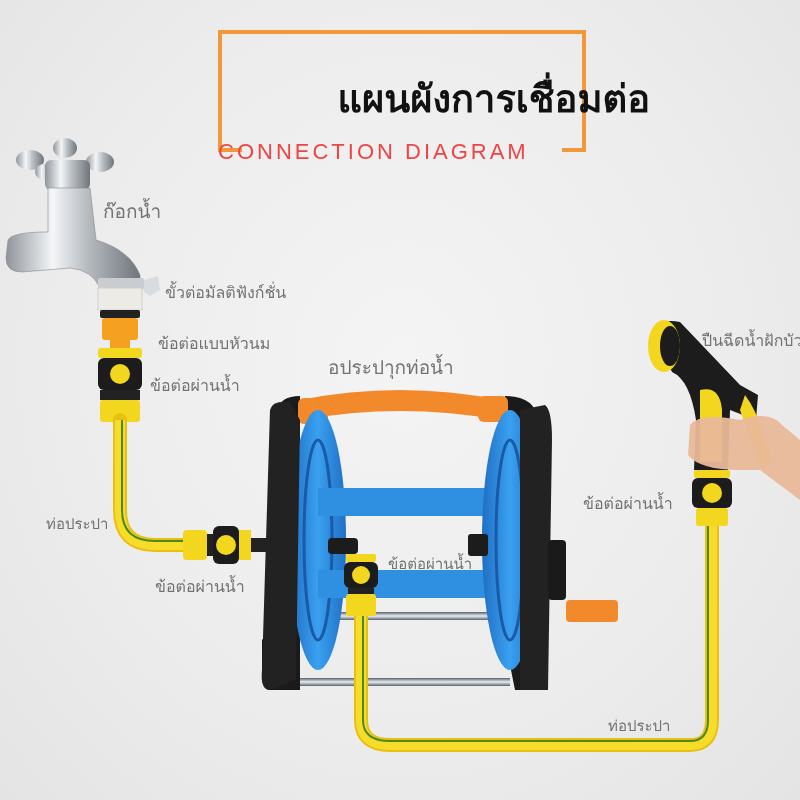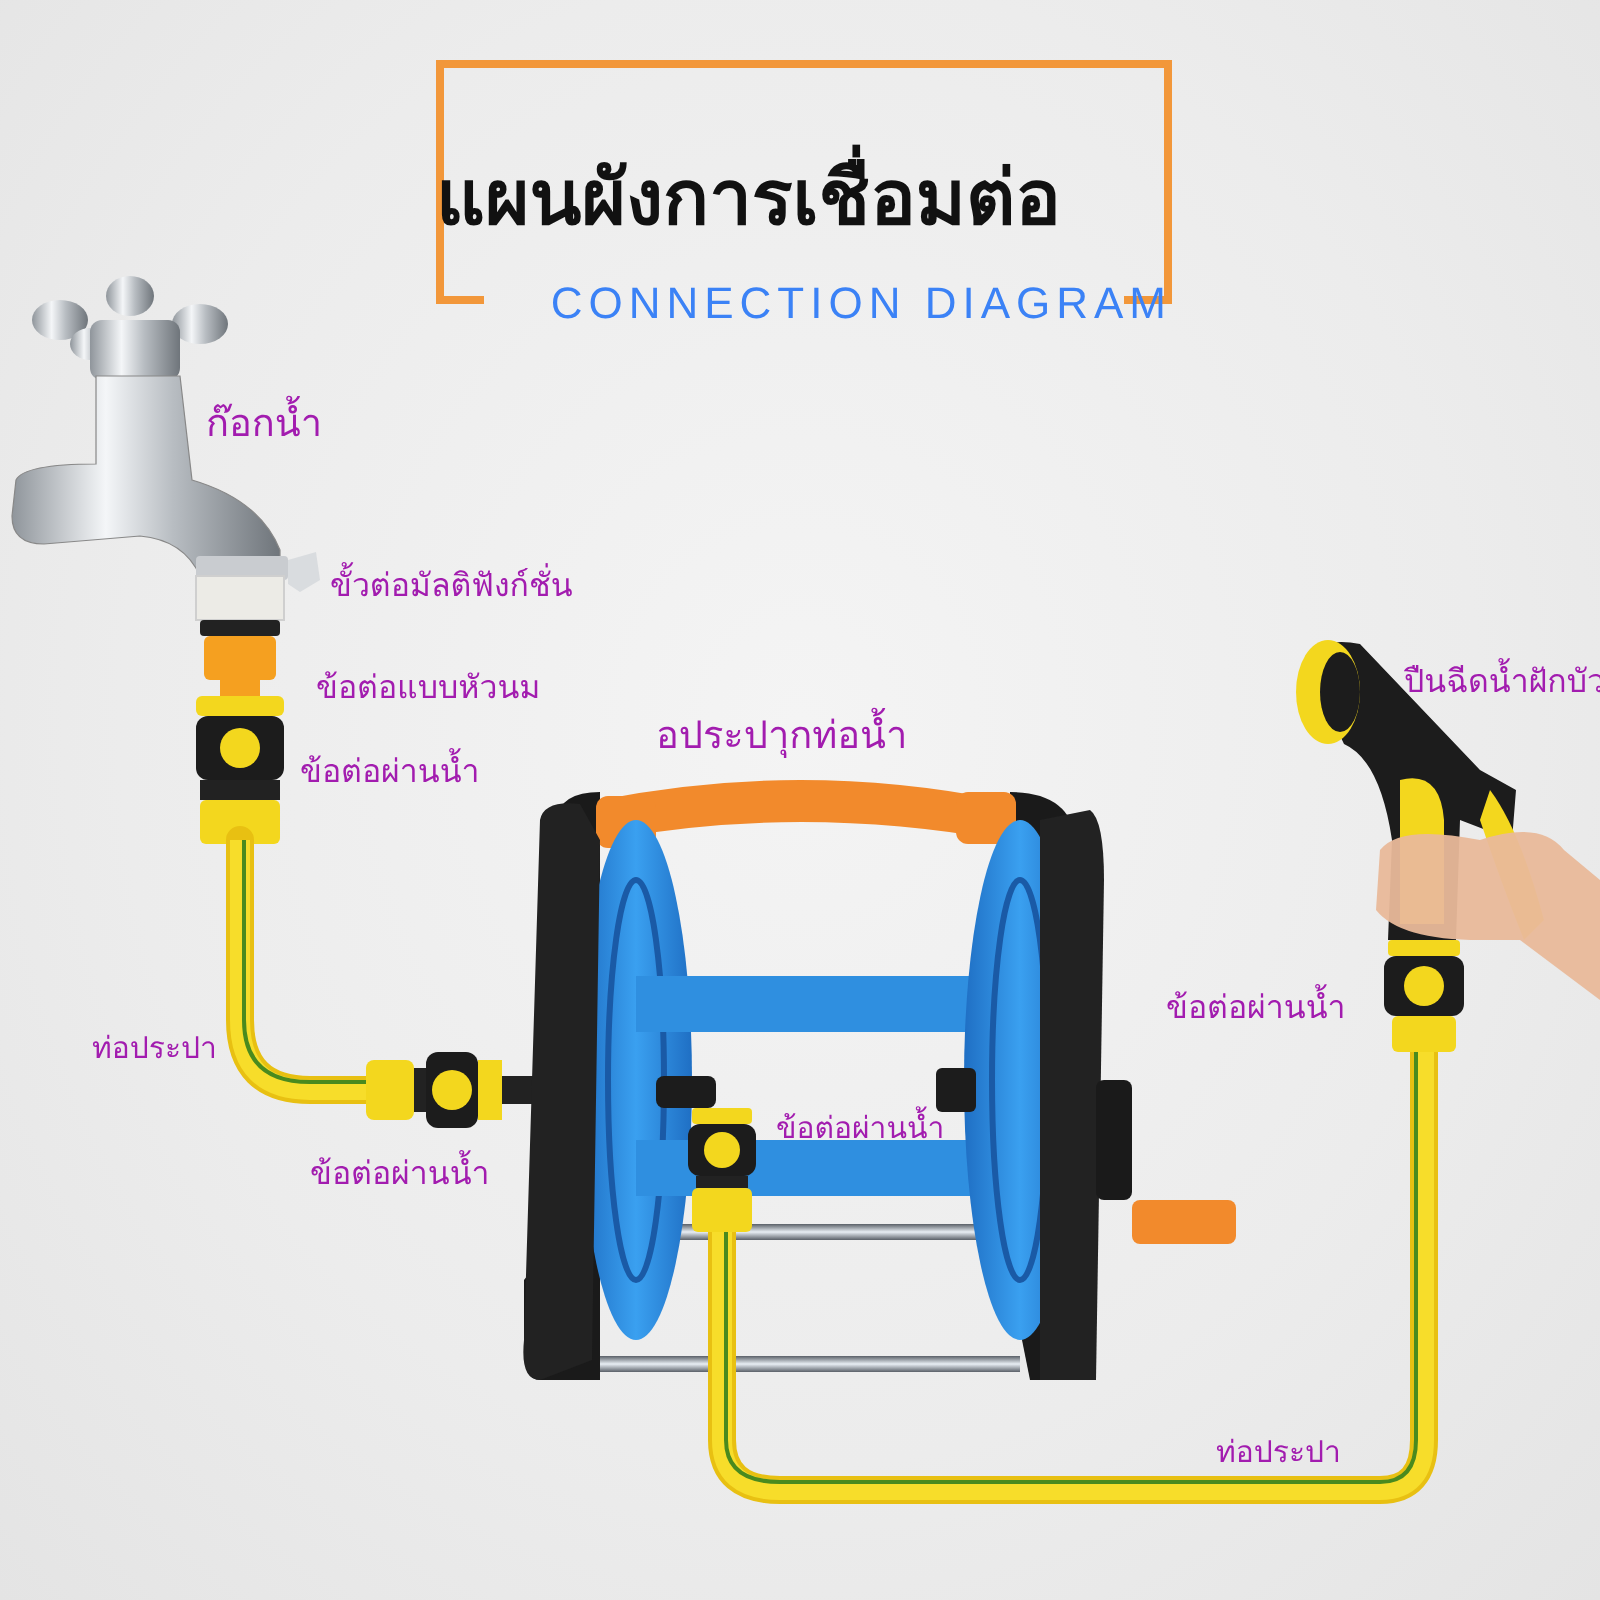--- a/index.html
+++ b/index.html
@@ -10,29 +10,29 @@
     position:relative;
   }
   .abs { position:absolute; }
   .title-frame {
     left:218px; top:30px; width:368px; height:122px;
     border:4px solid #f2973a; border-bottom:none; box-sizing:border-box;
   }
   .title-frame-bl { left:218px; top:148px; width:24px; height:4px; background:#f2973a; }
   .title-frame-br { left:562px; top:148px; width:24px; height:4px; background:#f2973a; }
   .title-th {
-    left:218px; top:68px; width:432px; text-align:left;
+    left:218px; top:68px; width:432px; text-align:right;
     font-size:38px; font-weight:bold; color:#111; letter-spacing:0px;
   }
   .title-en {
-    left:218px; top:138px; width:368px; text-align:right;
+    left:218px; top:138px; width:368px; text-align:left;
     font-family:"Liberation Sans", sans-serif;
-    font-size:22px; color:#3b82f6; letter-spacing:3px; line-height:28px;
+    font-size:22px; color:#ef4444; letter-spacing:3px; line-height:28px;
   }
-  .lbl { color:#a21caf; white-space:nowrap; }
+  .lbl { color:#737373; white-space:nowrap; }
   .lbl-lg { font-size:19px; }
   .lbl-md { font-size:16px; }
   .lbl-sm { font-size:15px; }
   svg.art { position:absolute; left:0; top:0; }
 </style>
 </head>
 <body>
 
 <div class="abs title-frame"></div>
 <div class="abs title-frame-bl"></div>

